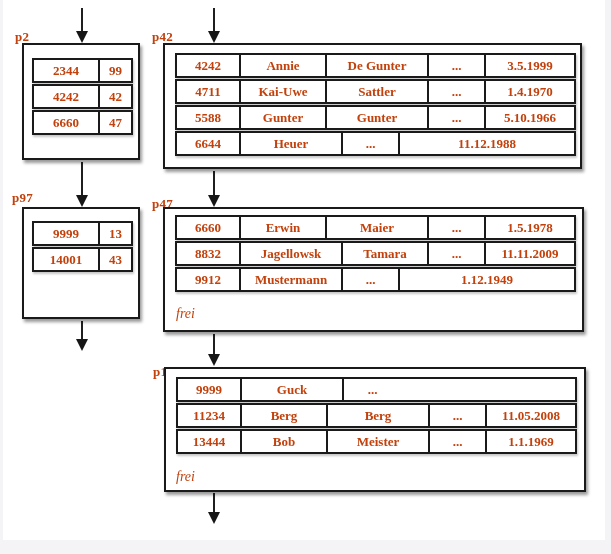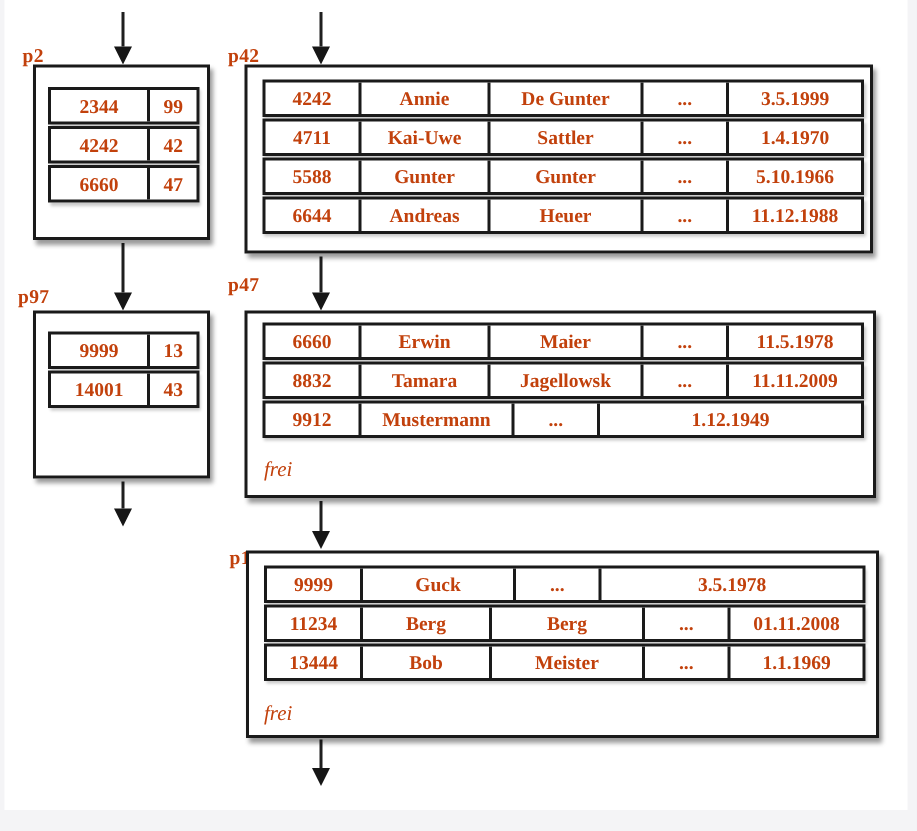--- a/index.html
+++ b/index.html
@@ -151,70 +151,68 @@
       </div>
       <div class="trow">
         <div class="tcell c-id">5588</div>
         <div class="tcell c-first">Gunter</div>
         <div class="tcell c-last">Gunter</div>
         <div class="tcell c-dots">...</div>
         <div class="tcell c-date">5.10.1966</div>
       </div>
       <div class="trow">
         <div class="tcell c-id">6644</div>
-        <div class="tcell c-first">Andreas</div>
         <div class="tcell c-last">Heuer</div>
         <div class="tcell c-dots">...</div>
         <div class="tcell c-date">11.12.1988</div>
       </div>
     </div>
   </div>
 
-  <div class="pglabel" style="left:152px; top:182px;">p47</div>
+  <div class="pglabel" style="left:152px; top:196px;">p47</div>
   <div class="pagebox" style="left:163px; top:207px; width:421px; height:125px;">
     <div class="ttable dtable" style="left:10px; top:6px;">
       <div class="trow">
         <div class="tcell c-id">6660</div>
         <div class="tcell c-first">Erwin</div>
         <div class="tcell c-last">Maier</div>
         <div class="tcell c-dots">...</div>
-        <div class="tcell c-date">11.5.1978</div>
+        <div class="tcell c-date">1.5.1978</div>
       </div>
       <div class="trow">
         <div class="tcell c-id">8832</div>
+        <div class="tcell c-last">Jagellowsk</div>
         <div class="tcell c-first">Tamara</div>
-        <div class="tcell c-last">Jagellowsk</div>
         <div class="tcell c-dots">...</div>
         <div class="tcell c-date">11.11.2009</div>
       </div>
       <div class="trow">
         <div class="tcell c-id">9912</div>
         <div class="tcell c-last">Mustermann</div>
         <div class="tcell c-dots">...</div>
         <div class="tcell c-date">1.12.1949</div>
       </div>
     </div>
     <div class="freetxt" style="left:11px; top:97px;">frei</div>
   </div>
 
   <div class="pglabel" style="left:153px; top:352px;margin-top:12px;">p13</div>
   <div class="pagebox" style="left:164px; top:367px; width:422px; height:125px;">
     <div class="ttable dtable" style="left:10px; top:8px;">
       <div class="trow">
         <div class="tcell c-id">9999</div>
         <div class="tcell c-last">Guck</div>
         <div class="tcell c-dots">...</div>
-        <div class="tcell c-date">3.5.1978</div>
       </div>
       <div class="trow">
         <div class="tcell c-id">11234</div>
         <div class="tcell c-first">Berg</div>
         <div class="tcell c-last">Berg</div>
         <div class="tcell c-dots">...</div>
-        <div class="tcell c-date">01.11.2008</div>
+        <div class="tcell c-date">11.05.2008</div>
       </div>
       <div class="trow">
         <div class="tcell c-id">13444</div>
         <div class="tcell c-first">Bob</div>
         <div class="tcell c-last">Meister</div>
         <div class="tcell c-dots">...</div>
         <div class="tcell c-date">1.1.1969</div>
       </div>
     </div>
     <div class="freetxt" style="left:10px; top:100px;">frei</div>

